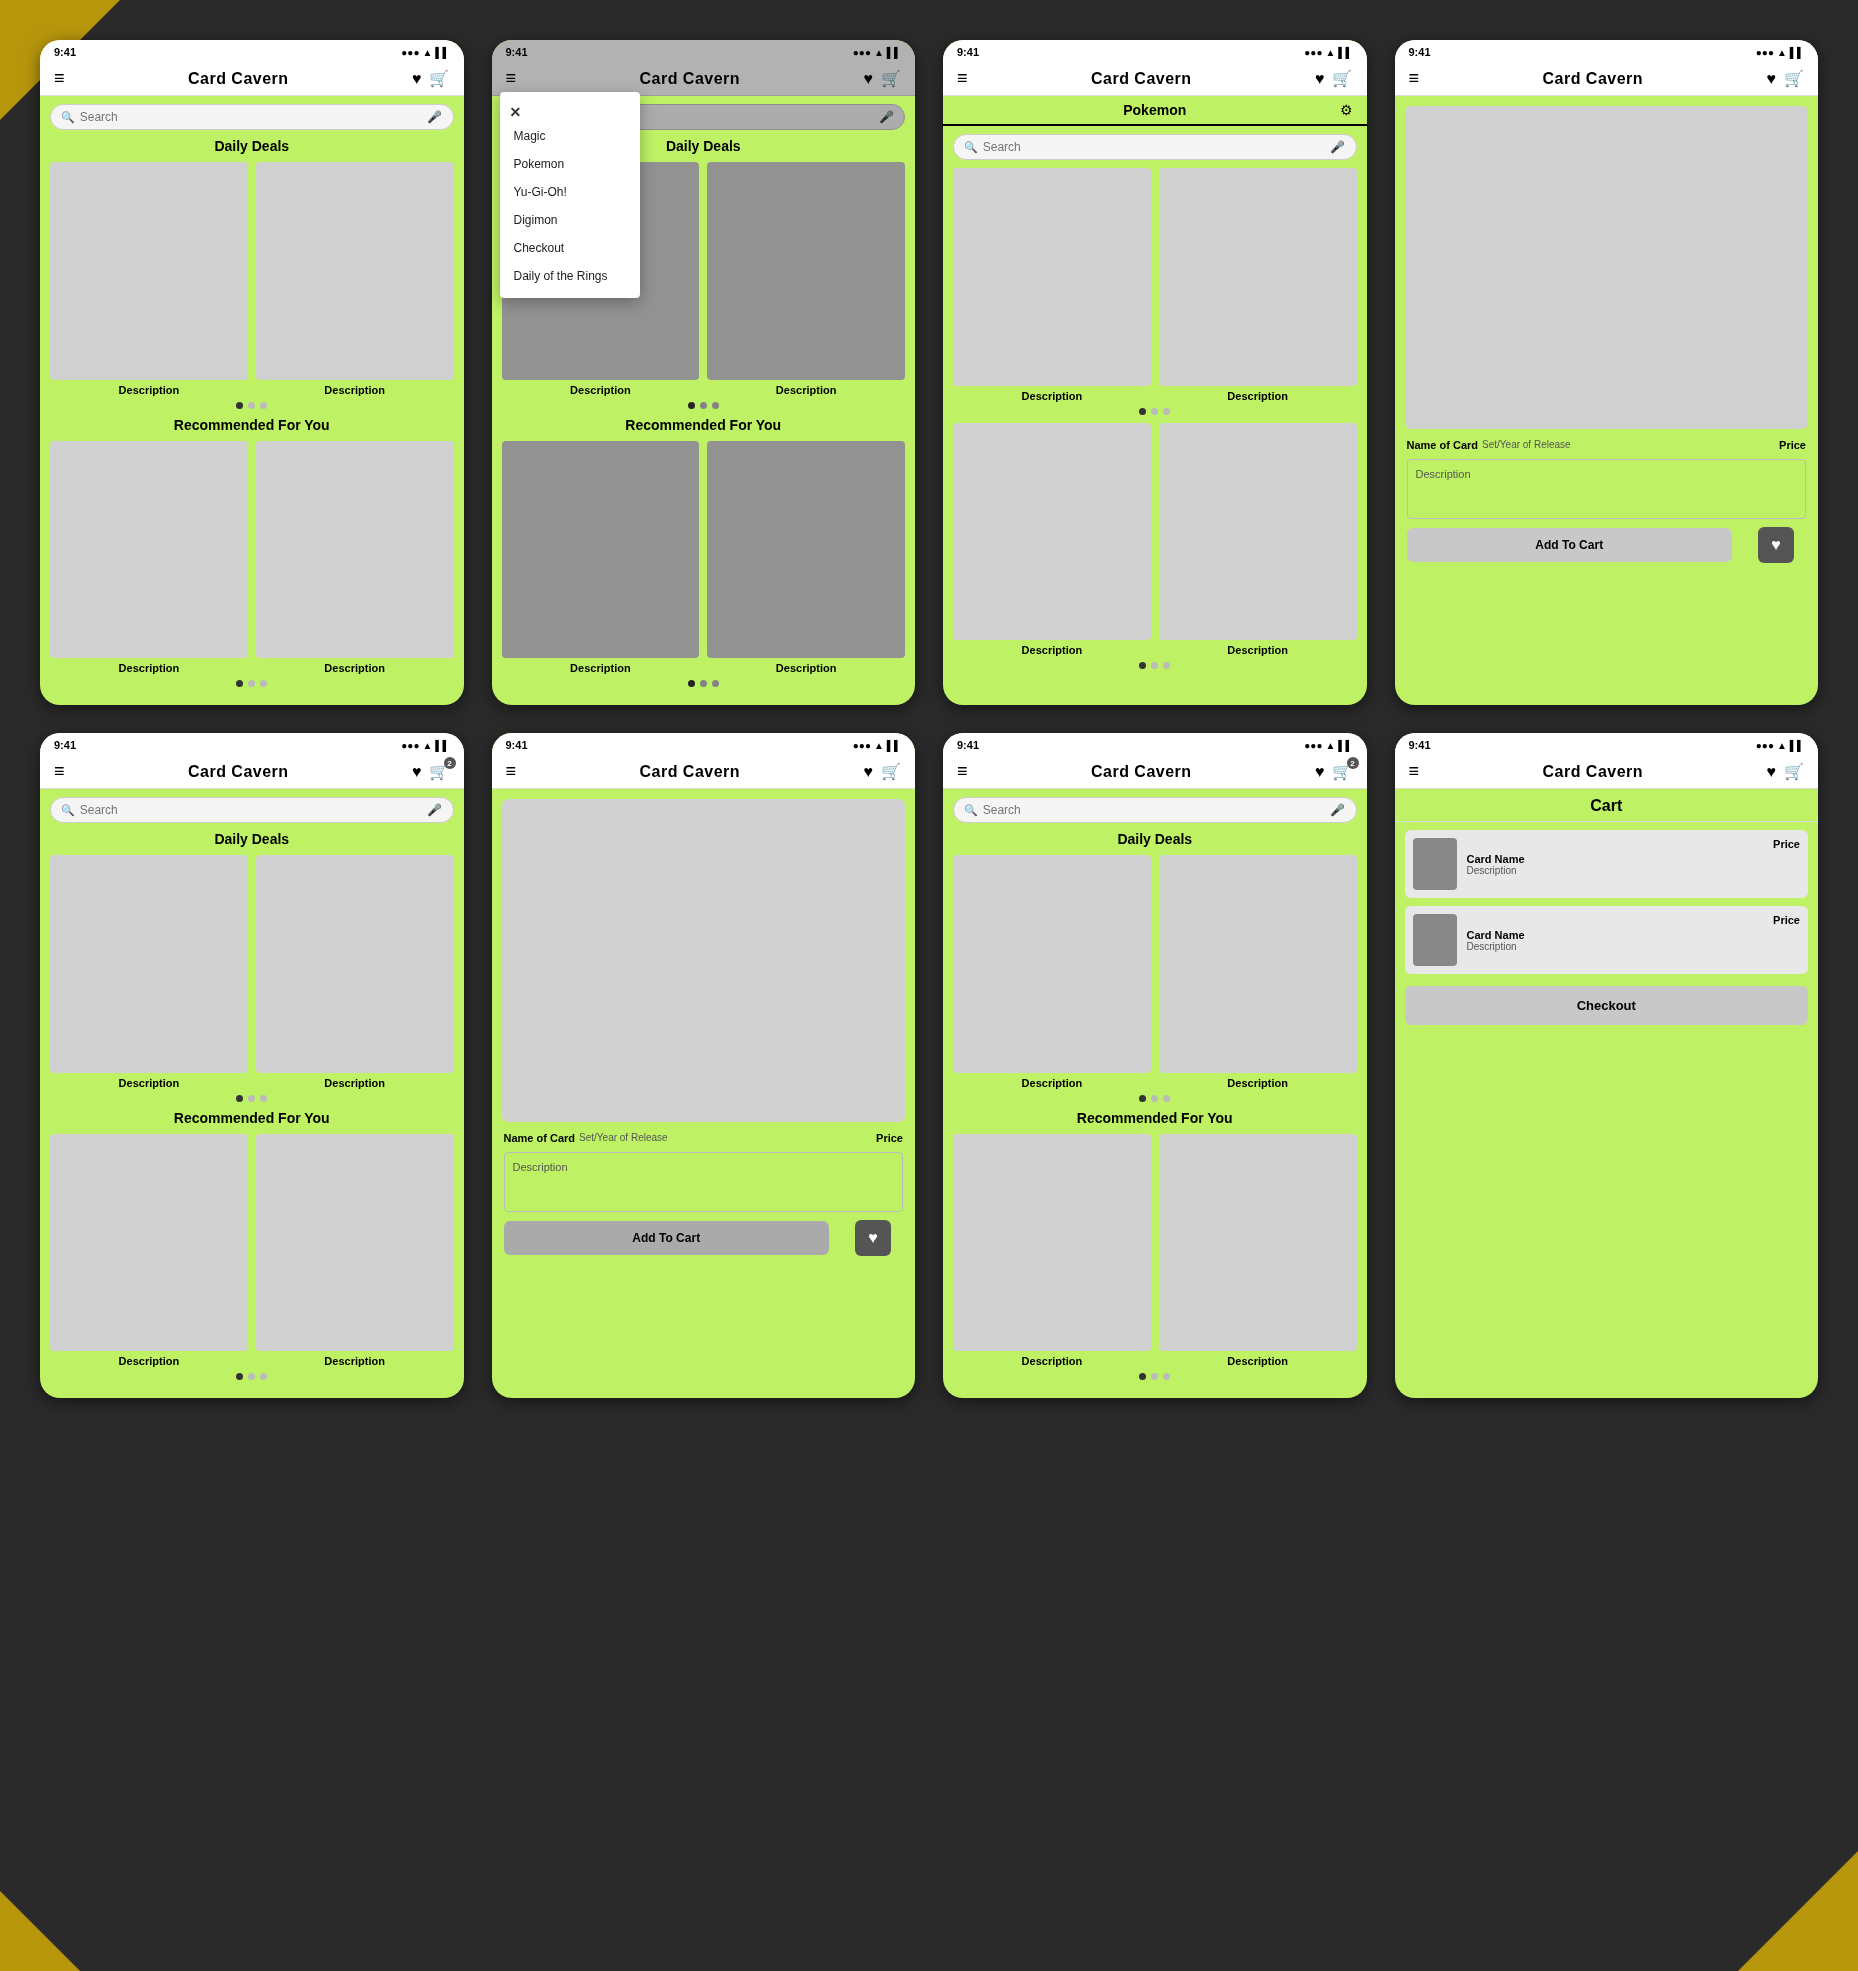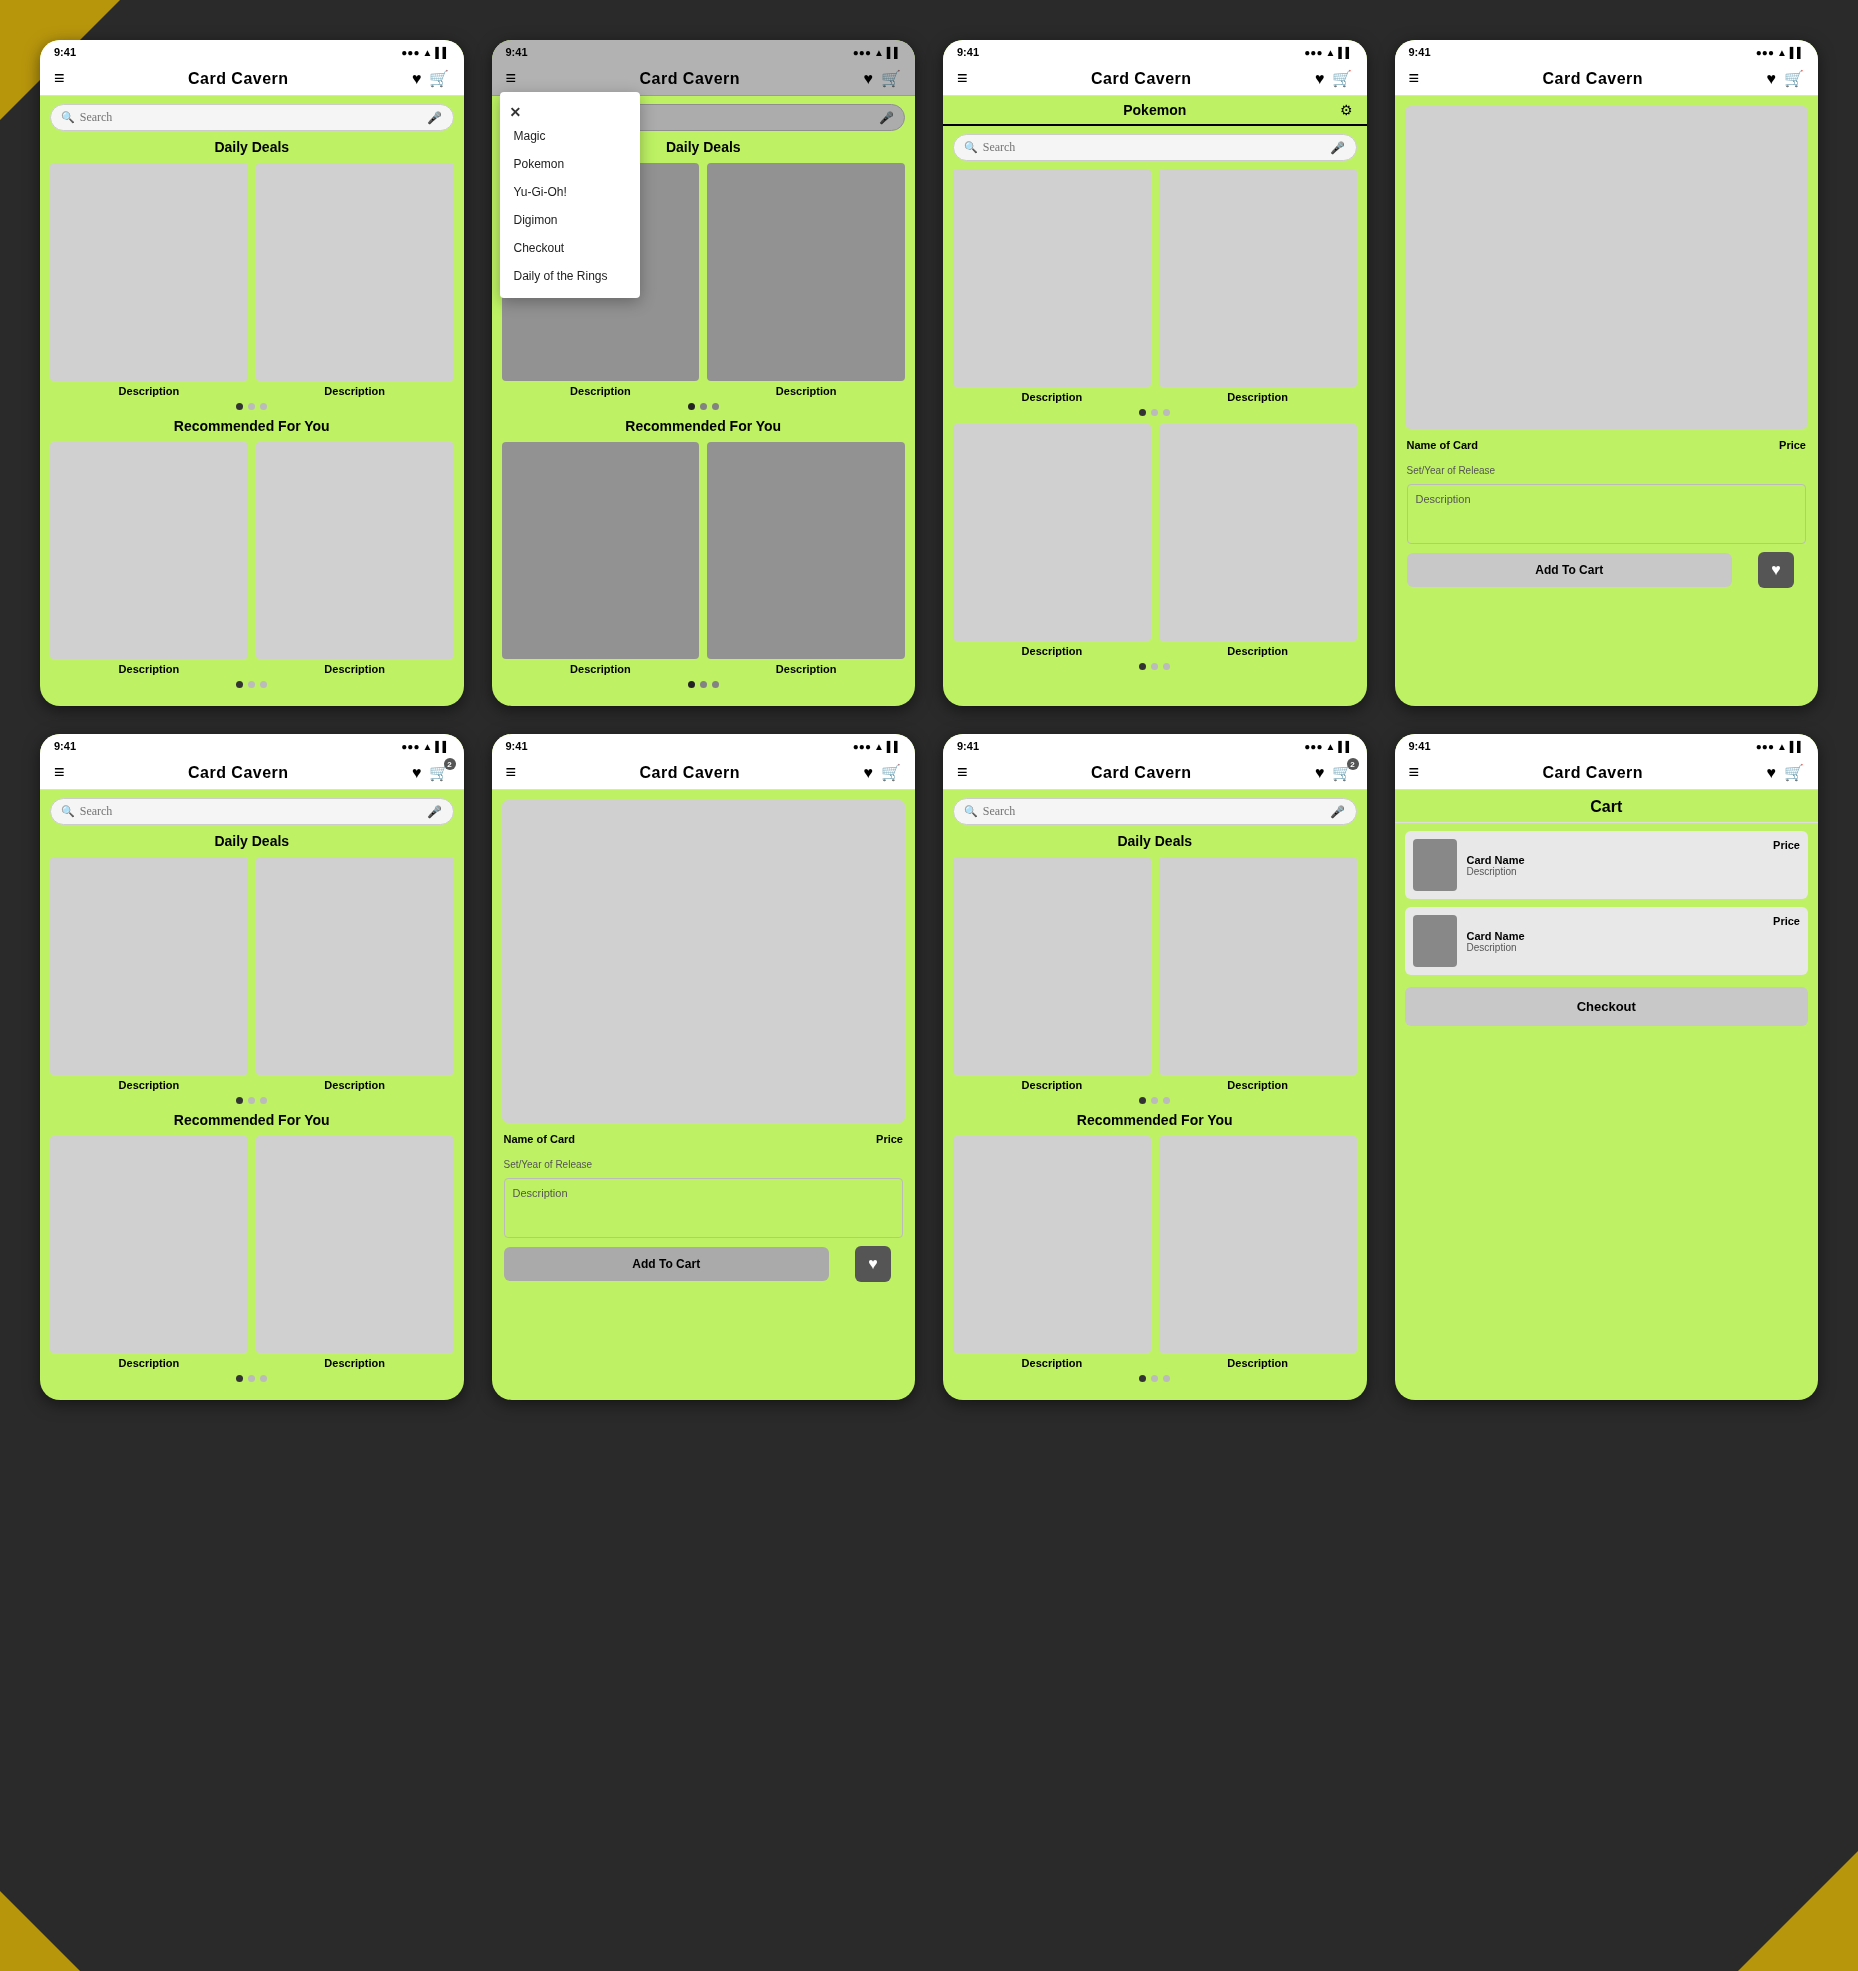--- a/index.html
+++ b/index.html
@@ -111,21 +111,20 @@
       border-radius: 20px;
       padding: 5px 10px;
       background: #f5f5f5;
     }
     .search-bar input {
       border: none;
       background: transparent;
       flex: 1;
       font-size: 12px;
       outline: none;
-      font-family: Liberation Serif, serif;
     }
     .search-icon-sm { font-size: 11px; color: #888; margin-right: 5px; }
     .mic-icon { font-size: 12px; color: #888; }
 
     
     .section-title {
       text-align: center;
       font-weight: 700;
       font-size: 14px;
       margin: 8px 0 8px 0;
@@ -220,21 +219,21 @@
       aspect-ratio: 1 / 0.8;
       background: #d0d0d0;
       border-radius: 6px;
     }
     .product-info {
       padding: 0 12px 8px 12px;
       display: flex;
       justify-content: space-between;
       font-size: 11px;
     }
-    .product-info-left { display: flex; flex-direction: column; gap: 14px; }
+    .product-info-left { display: flex; flex-direction: row; gap: 4px; }
     .product-name { font-weight: 600; font-size: 11px; }
     .product-set { font-size: 10px; color: #555; }
     .product-price { font-weight: 700; font-size: 11px; }
     .product-desc-box {
       margin: 0 12px 8px 12px;
       border: 1px solid #bbb;
       border-radius: 4px;
       padding: 8px;
       min-height: 60px;
       font-size: 11px;

